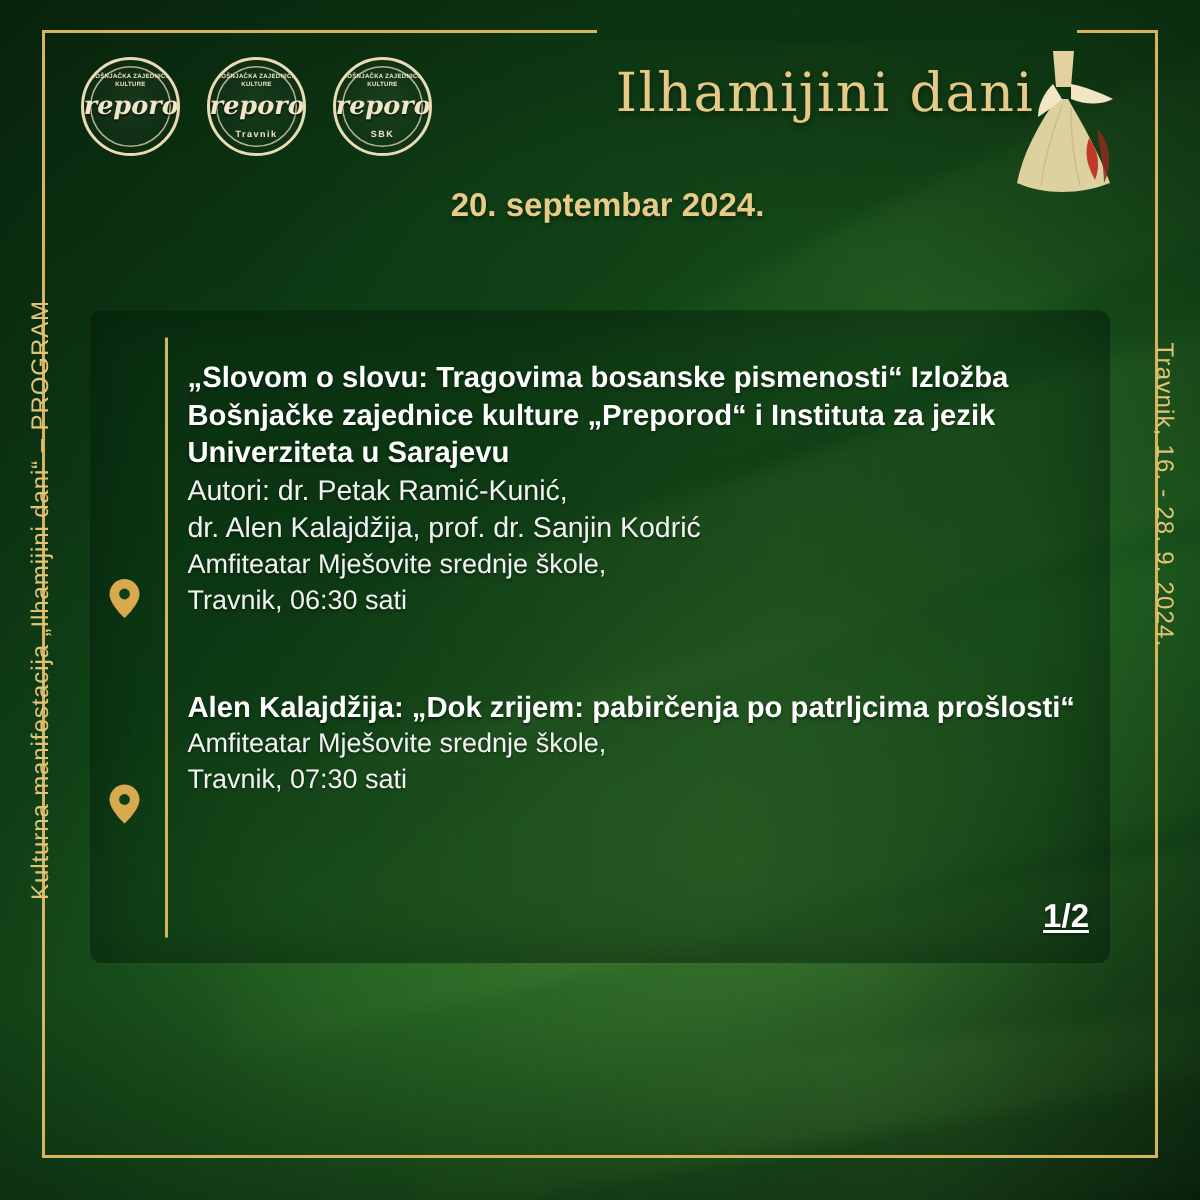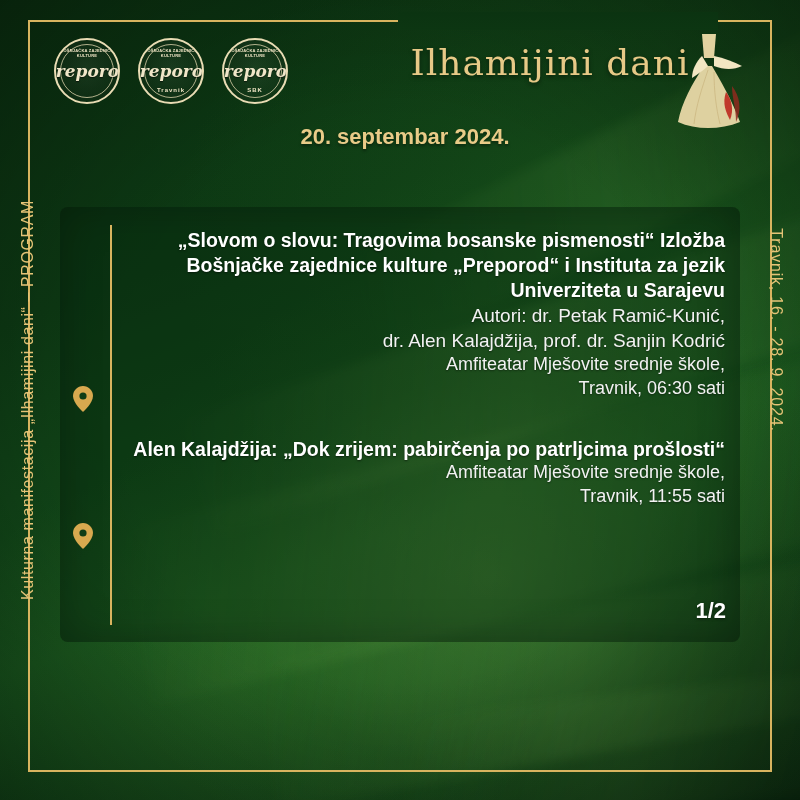--- a/index.html
+++ b/index.html
@@ -207,23 +207,22 @@
     left: 110px;
     top: 225px;
     width: 2px;
     height: 400px;
     background: #d8b45f;
   }
 
   .entries {
     position: absolute;
     left: 125px;
-    top: 228px;
+    top: 240px;
     width: 600px;
-    text-align: right;
   }
   .entry { margin-bottom: 22px; }
   .entry .headline {
     color: #ffffff;
     font-weight: bold;
     font-size: 19.5px;
     line-height: 1.28;
     text-shadow: 0 1px 2px rgba(0,0,0,0.5);
   }
   .entry .detail {
@@ -250,20 +249,21 @@
   .pin2 { top: 522px; }
 
   .page-num {
     position: absolute;
     right: 74px;
     bottom: 176px;
     color: #ffffff;
     font-weight: bold;
     font-size: 22px;
     text-shadow: 0 1px 3px rgba(0,0,0,0.5);
+    text-decoration: underline;
   }
 </style>
 </head>
 <body>
 
 <div class="poster">
 
   <div class="leaf-streak ls1"></div>
   <div class="leaf-streak ls2"></div>
   <div class="leaf-streak ls3"></div>
@@ -346,23 +346,23 @@
   <div class="entries">
 
     <div class="entry">
       <div class="headline">„Slovom o slovu: Tragovima bosanske pismenosti“ Izložba Bošnjačke zajednice  kulture „Preporod“ i Instituta za jezik Univerziteta u Sarajevu</div>
       <div class="detail">Autori: dr. Petak Ramić-Kunić,</div>
       <div class="detail">dr. Alen Kalajdžija, prof. dr. Sanjin Kodrić</div>
       <div class="venue">Amfiteatar Mješovite srednje škole,</div>
       <div class="venue">Travnik, 06:30 sati</div>
     </div>
 
-    <div class="entry" style="margin-top:36px;">
+    <div class="entry" style="margin-top:47px;">
       <div class="headline">Alen Kalajdžija: „Dok zrijem: pabirčenja po patrljcima prošlosti“</div>
       <div class="venue">Amfiteatar Mješovite srednje škole,</div>
-      <div class="venue">Travnik, 11:55 sati</div>
+      <div class="venue">Travnik, 07:30 sati</div>
     </div>
 
   </div>
 
   <div class="page-num">1/2</div>
 
 </div>
 
 </body></html>

